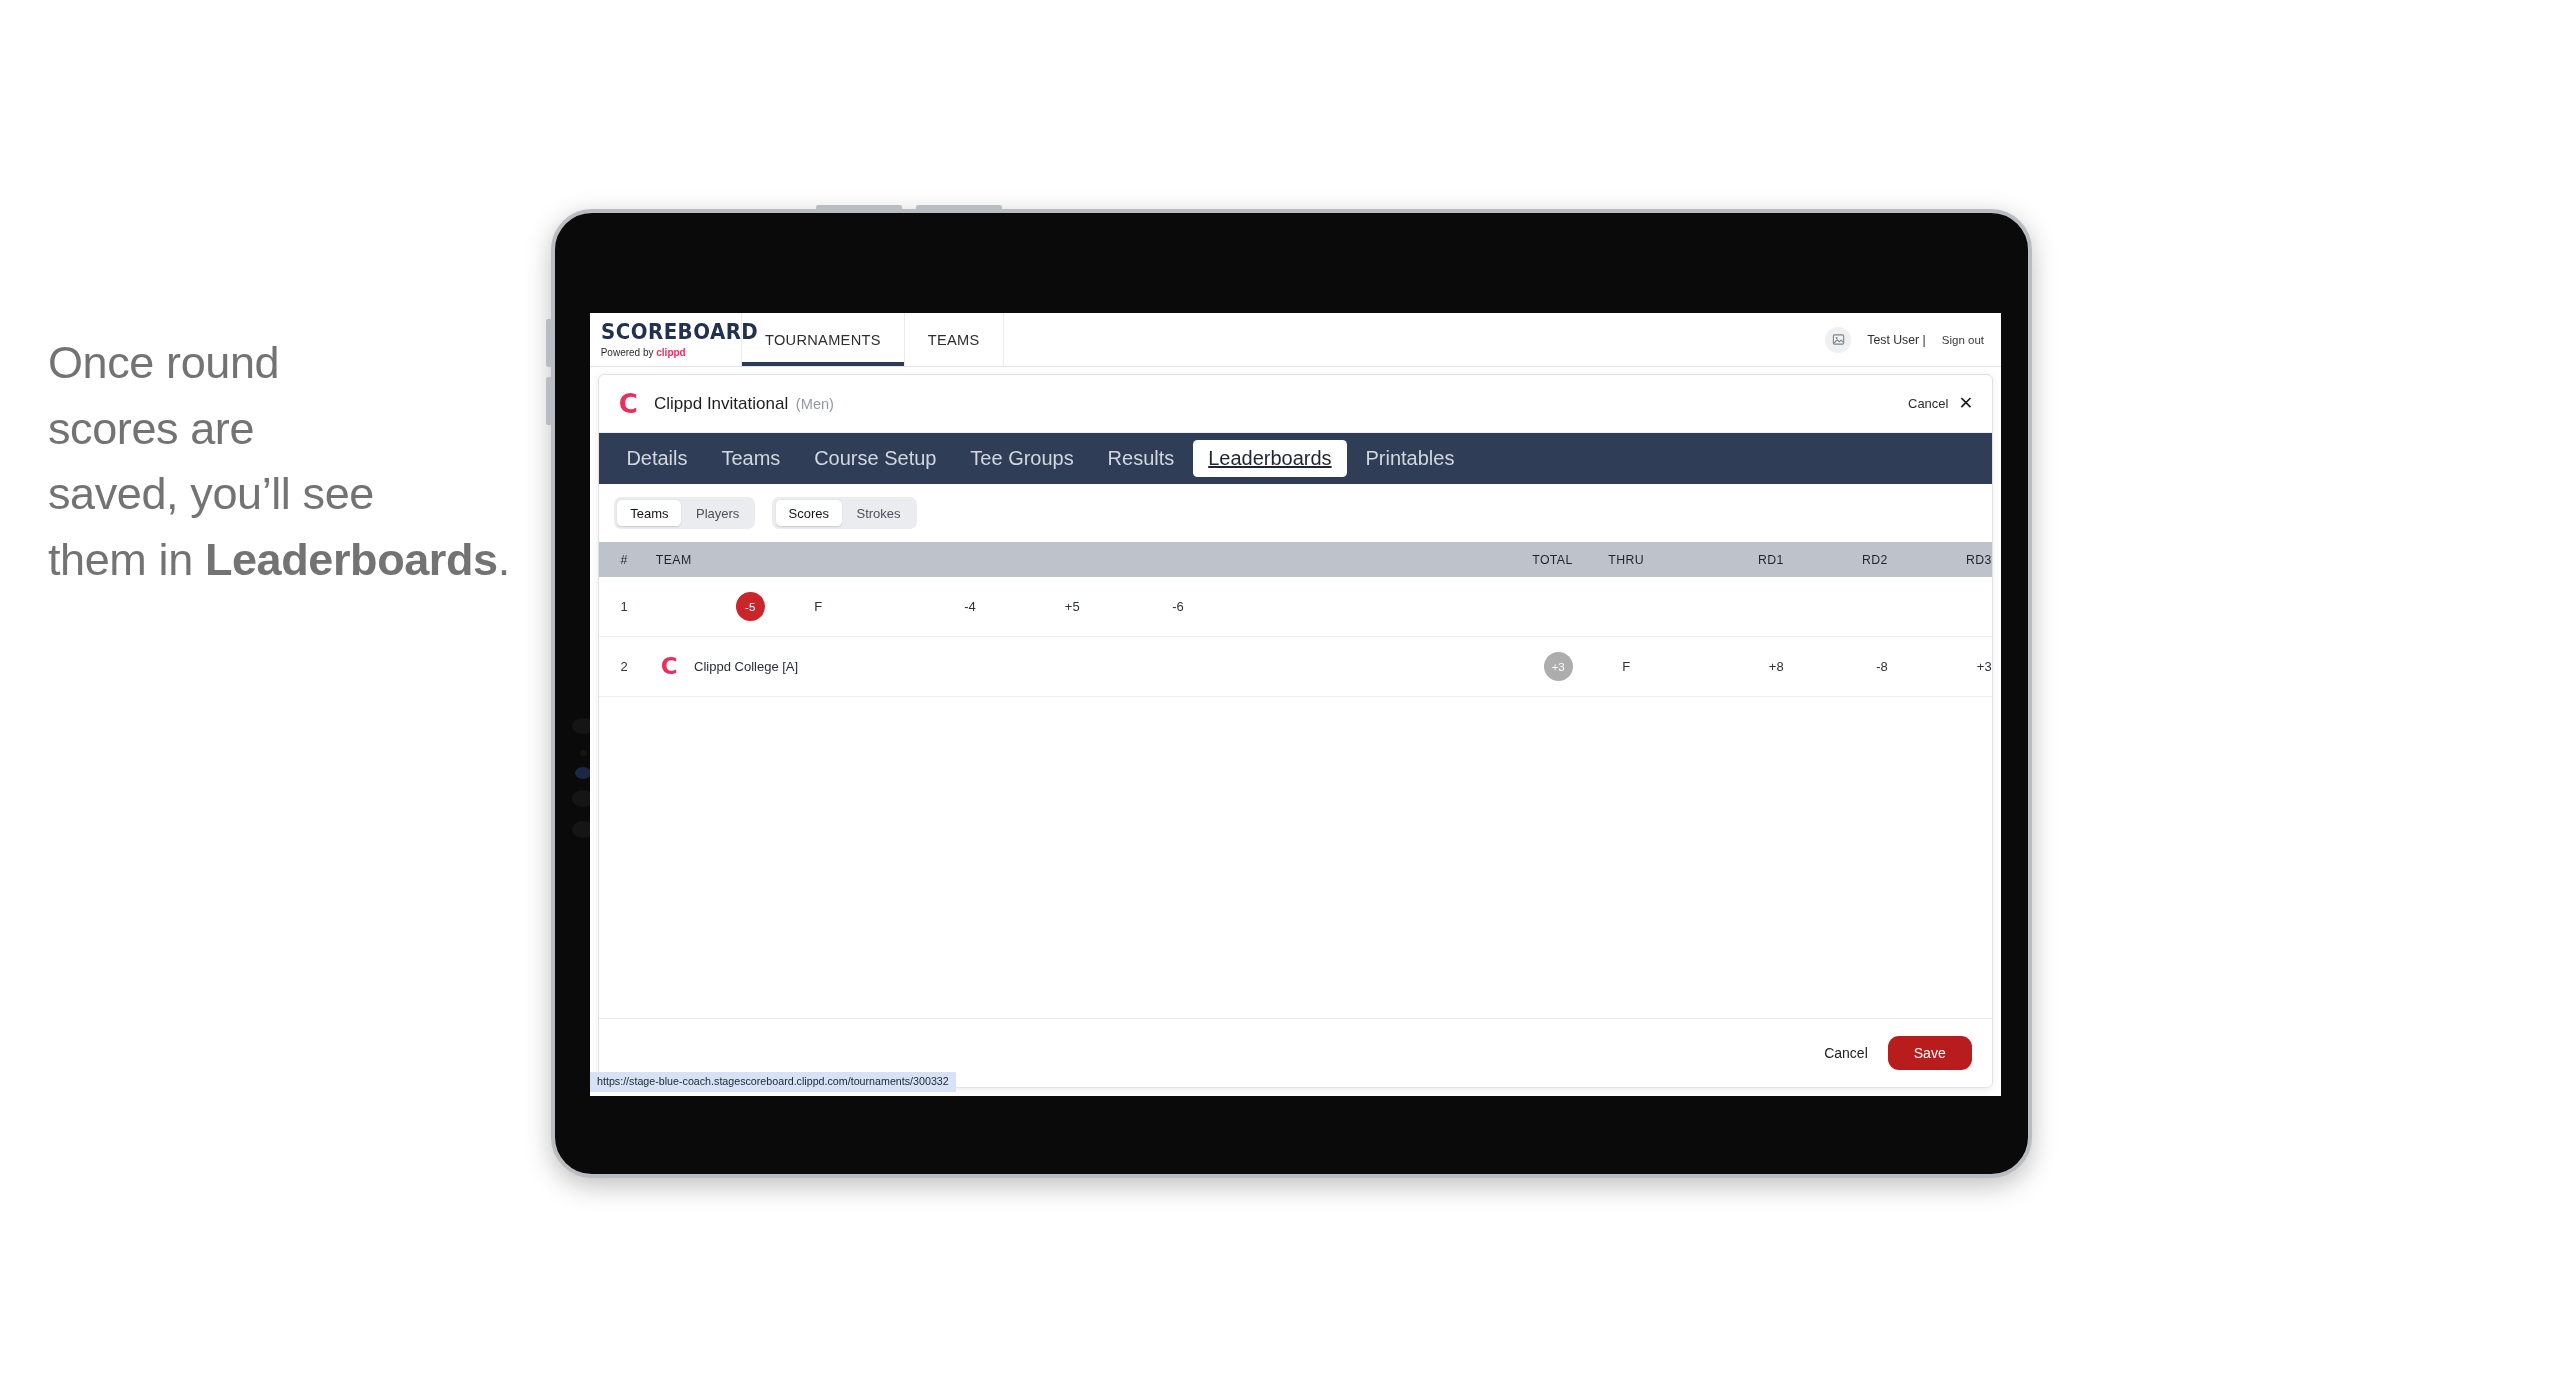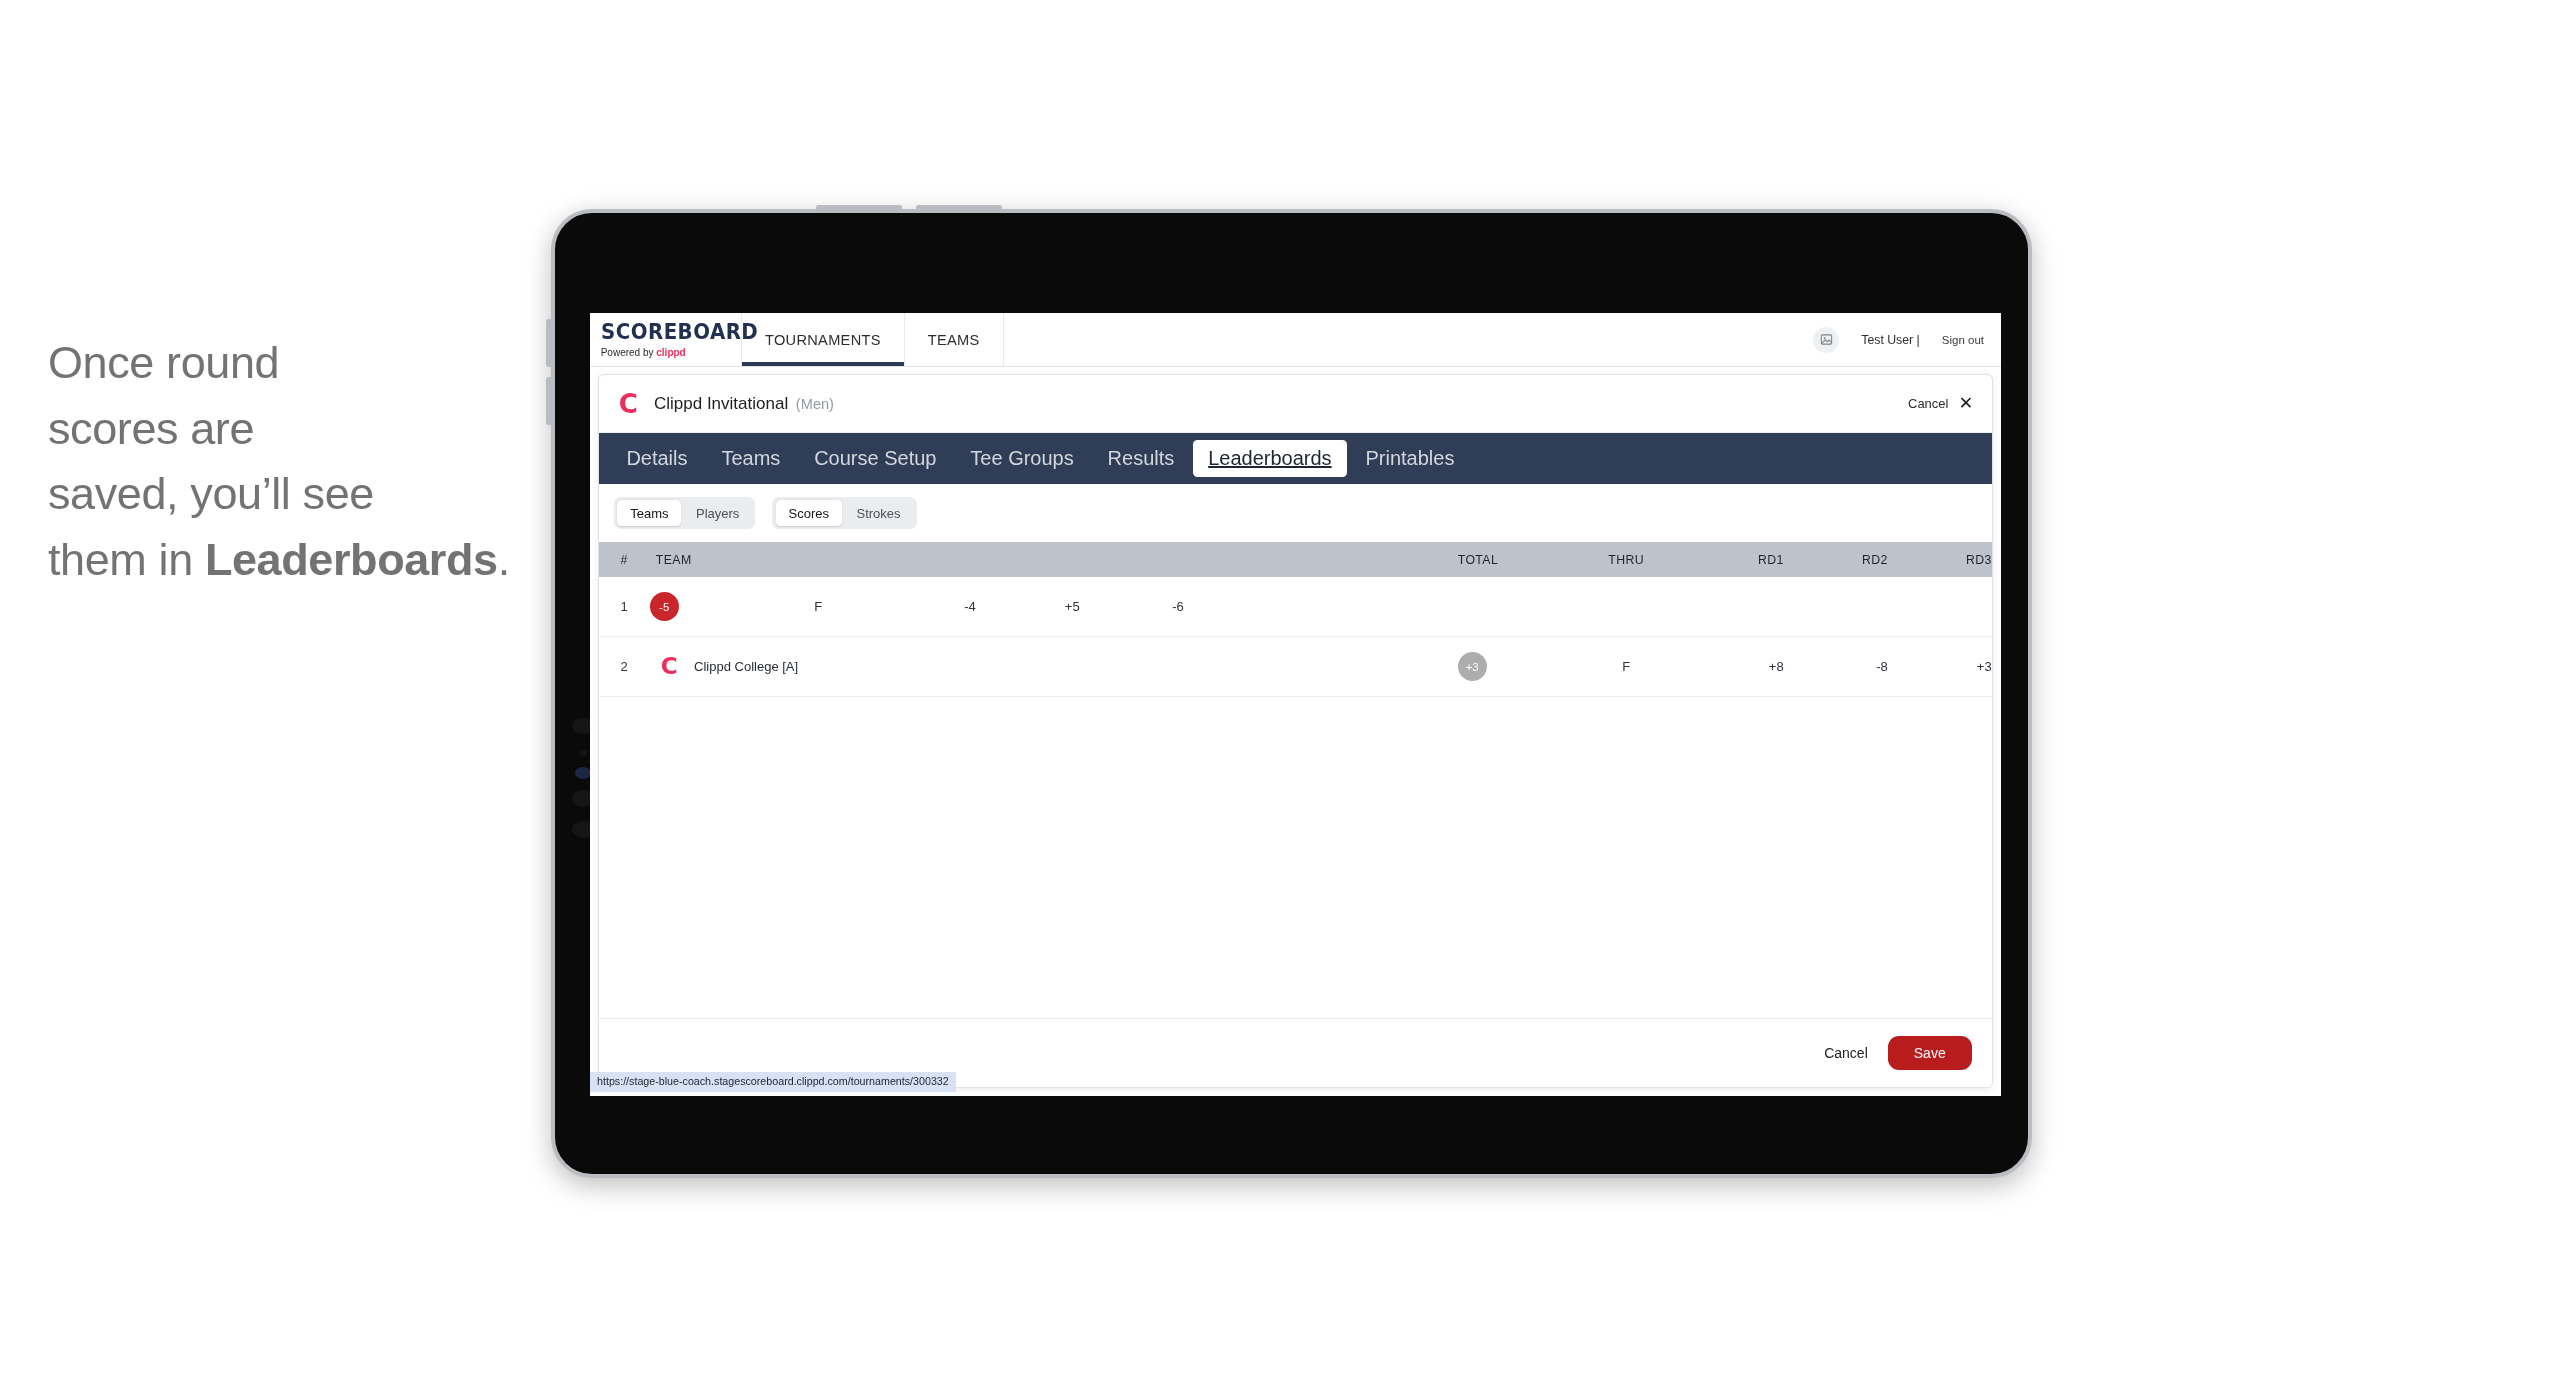--- a/index.html
+++ b/index.html
@@ -107,21 +107,21 @@
     cursor: pointer;
   }
   .topnav-tab.active::after {
     content: "";
     position: absolute; left: 0; right: 0; bottom: 0;
     height: 3.8px; background: #2b3a55;
   }
   #appbar-spacer { flex: 1; }
   #appbar-right {
     display: flex; align-items: center;
-    gap: 22px; padding-right: 17px;
+    gap: 16px; padding-right: 17px;
   }
   #avatar {
     width: 26px; height: 26px; border-radius: 50%;
     background: #eef0f2;
     display: flex; align-items: center; justify-content: center;
   }
   #user-name { font-size: 12.3px; color: #2f2f2f; }
   #signout { font-size: 11.5px; color: #3a3a3a; cursor: pointer; }
 
   
@@ -224,21 +224,21 @@
     flex-shrink: 0;
   }
   .row {
     height: 60px;
     display: flex; align-items: center;
     border-bottom: 0.8px solid #eceef0;
     background: #ffffff;
   }
   .c-rank  { width: 51px;  text-align: center; flex-shrink: 0; }
   .c-team  { flex: 1; display: flex; align-items: center; padding-left: 6.1px; min-width: 0; }
-  .c-total { width: 115px; text-align: left; flex-shrink: 0; }
+  .c-total { width: 115px; text-align: right; flex-shrink: 0; }
   .c-thru  { width: 107px; text-align: center; flex-shrink: 0; }
   .c-rd    { width: 104px; text-align: right; flex-shrink: 0; }
   #thead .c-rank, #thead .c-team, #thead .c-total,
   #thead .c-thru, #thead .c-rd {
     font-size: 12.3px; color: #1f2430; letter-spacing: 0.4px;
   }
   #thead .c-team { padding-left: 6.1px; }
 
   .row .c-rank { font-size: 13px; color: #31363f; }
   .team-logo {

